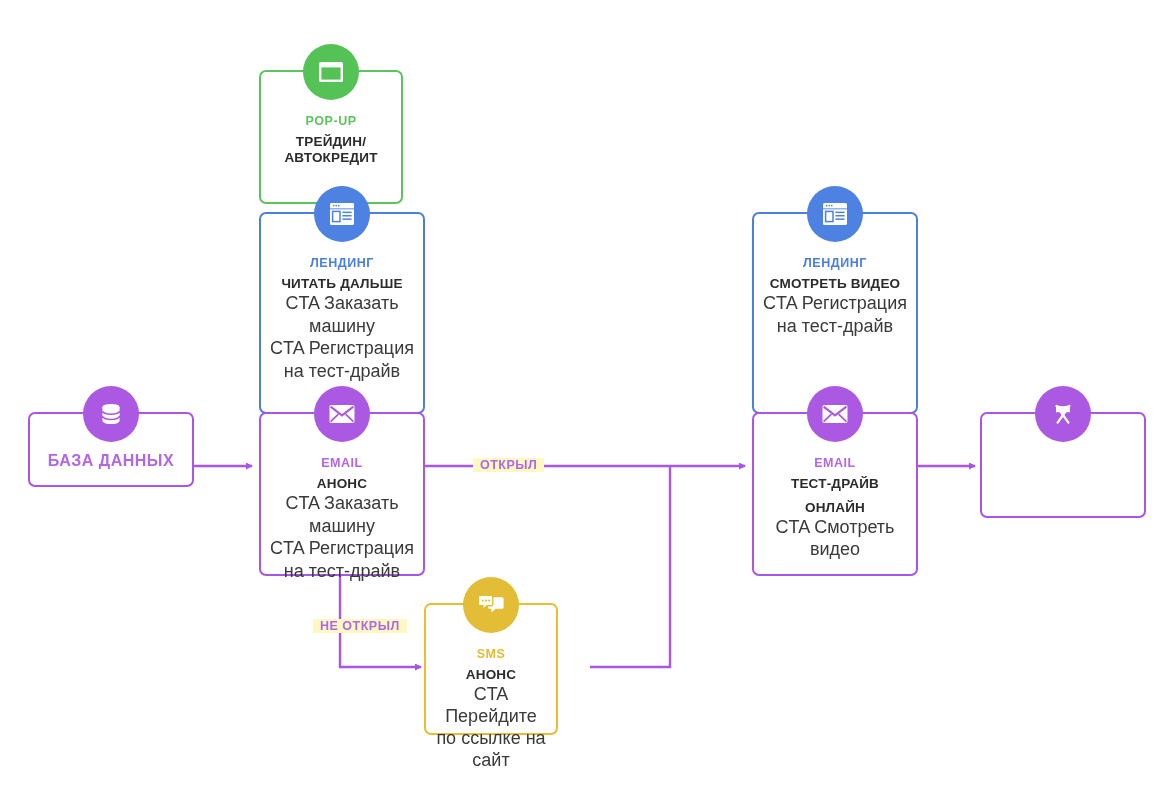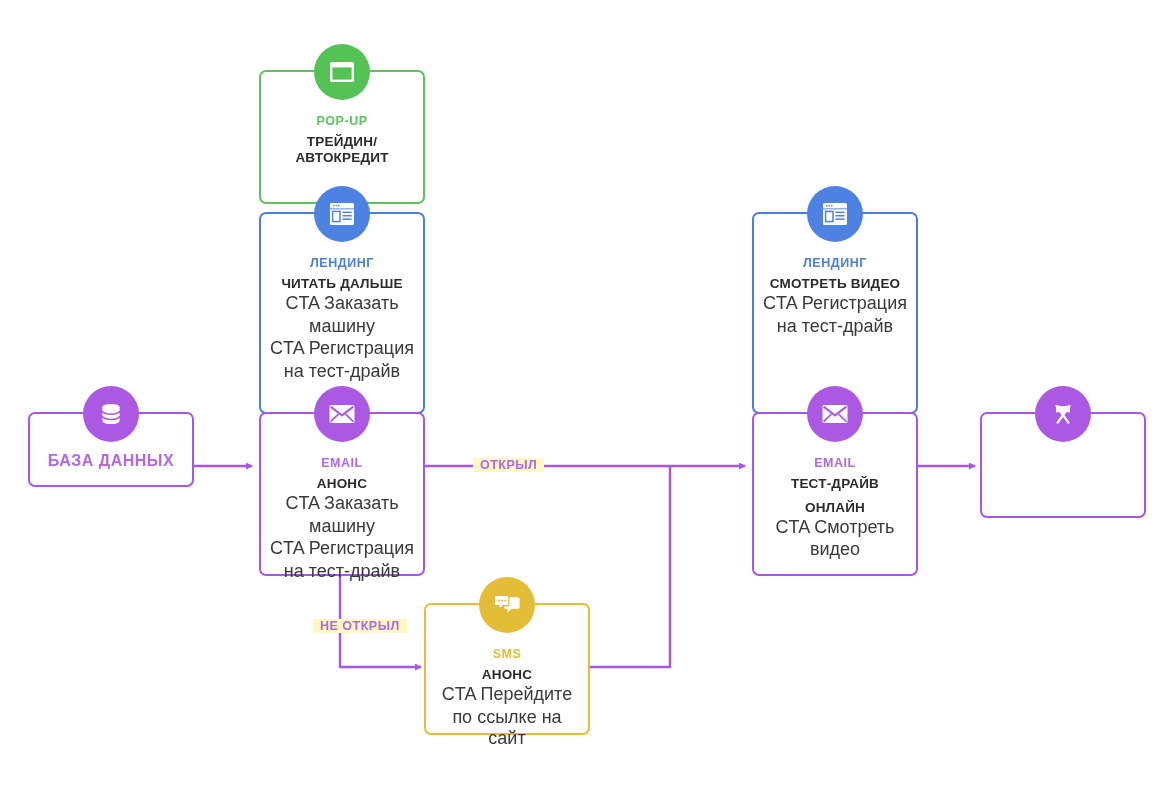--- a/index.html
+++ b/index.html
@@ -148,21 +148,21 @@
         <path d="M6.4,18.6 v3.2 a8.6,3.3 0 0 0 17.2,0 v-3.2 z" fill="#fff"></path>
         <path d="M6.4,11.9 a8.6,3.3 0 0 0 17.2,0" fill="none" stroke="#ab59e3" stroke-width="1.5"></path>
         <path d="M6.4,17.1 a8.6,3.3 0 0 0 17.2,0" fill="none" stroke="#ab59e3" stroke-width="1.5"></path>
       </svg>
     </div>
     <div class="card-body" style="top:37px;">
       <div class="term-label">БАЗА ДАННЫХ</div>
     </div>
   </div>
 
-  <div class="card green" style="left:259px; top:70px; width:166px; height:134px;">
+  <div class="card green" style="left:259px; top:70px; width:144px; height:134px;">
     <div class="badge green">
       <svg width="30" height="26" viewBox="0 0 30 26" aria-hidden="true">
         <rect x="3" y="3" width="24" height="20" rx="1.6" fill="#fff"></rect>
         <rect x="5.4" y="8.4" width="19.2" height="12.2" fill="#55c255"></rect>
       </svg>
     </div>
     <div class="card-body" style="top:42px;">
       <div class="kicker green">POP-UP</div>
       <div class="headline">ТРЕЙДИН/</div>
       <div class="headline" style="margin-top:0;">АВТОКРЕДИТ</div>
@@ -205,21 +205,21 @@
     <div class="card-body" style="top:42px;">
       <div class="kicker purple">EMAIL</div>
       <div class="headline">АНОНС</div>
       <div class="subline">CTA Заказать</div>
       <div class="subline">машину</div>
       <div class="subline">CTA Регистрация</div>
       <div class="subline">на тест-драйв</div>
     </div>
   </div>
 
-  <div class="card amber" style="left:424px; top:603px; width:166px; height:132px;">
+  <div class="card amber" style="left:424px; top:603px; width:134px; height:132px;">
     <div class="badge amber">
       <svg width="30" height="26" viewBox="0 0 30 26" aria-hidden="true">
         <path d="M13.6,5.2 h12.4 a1.6,1.6 0 0 1 1.6,1.6 v8.4 a1.6,1.6 0 0 1 -1.6,1.6 h-6.4 l-4.2,3.6 v-3.6 h-1.8 a1.6,1.6 0 0 1 -1.6,-1.6 v-8.4 a1.6,1.6 0 0 1 1.6,-1.6 z" fill="#fff"></path>
         <path d="M4.0,3.4 h11.2 a1.6,1.6 0 0 1 1.6,1.6 v7.2 a1.6,1.6 0 0 1 -1.6,1.6 h-4.0 l-4.4,3.6 v-3.6 h-2.8 a1.6,1.6 0 0 1 -1.6,-1.6 v-7.2 a1.6,1.6 0 0 1 1.6,-1.6 z" fill="#fff" stroke="#e3bd36" stroke-width="1.4"></path>
         <circle cx="6.8" cy="8.6" r="1.05" fill="#e3bd36"></circle>
         <circle cx="10.0" cy="8.6" r="1.05" fill="#e3bd36"></circle>
         <circle cx="13.2" cy="8.6" r="1.05" fill="#e3bd36"></circle>
       </svg>
     </div>
     <div class="card-body" style="top:42px;">

